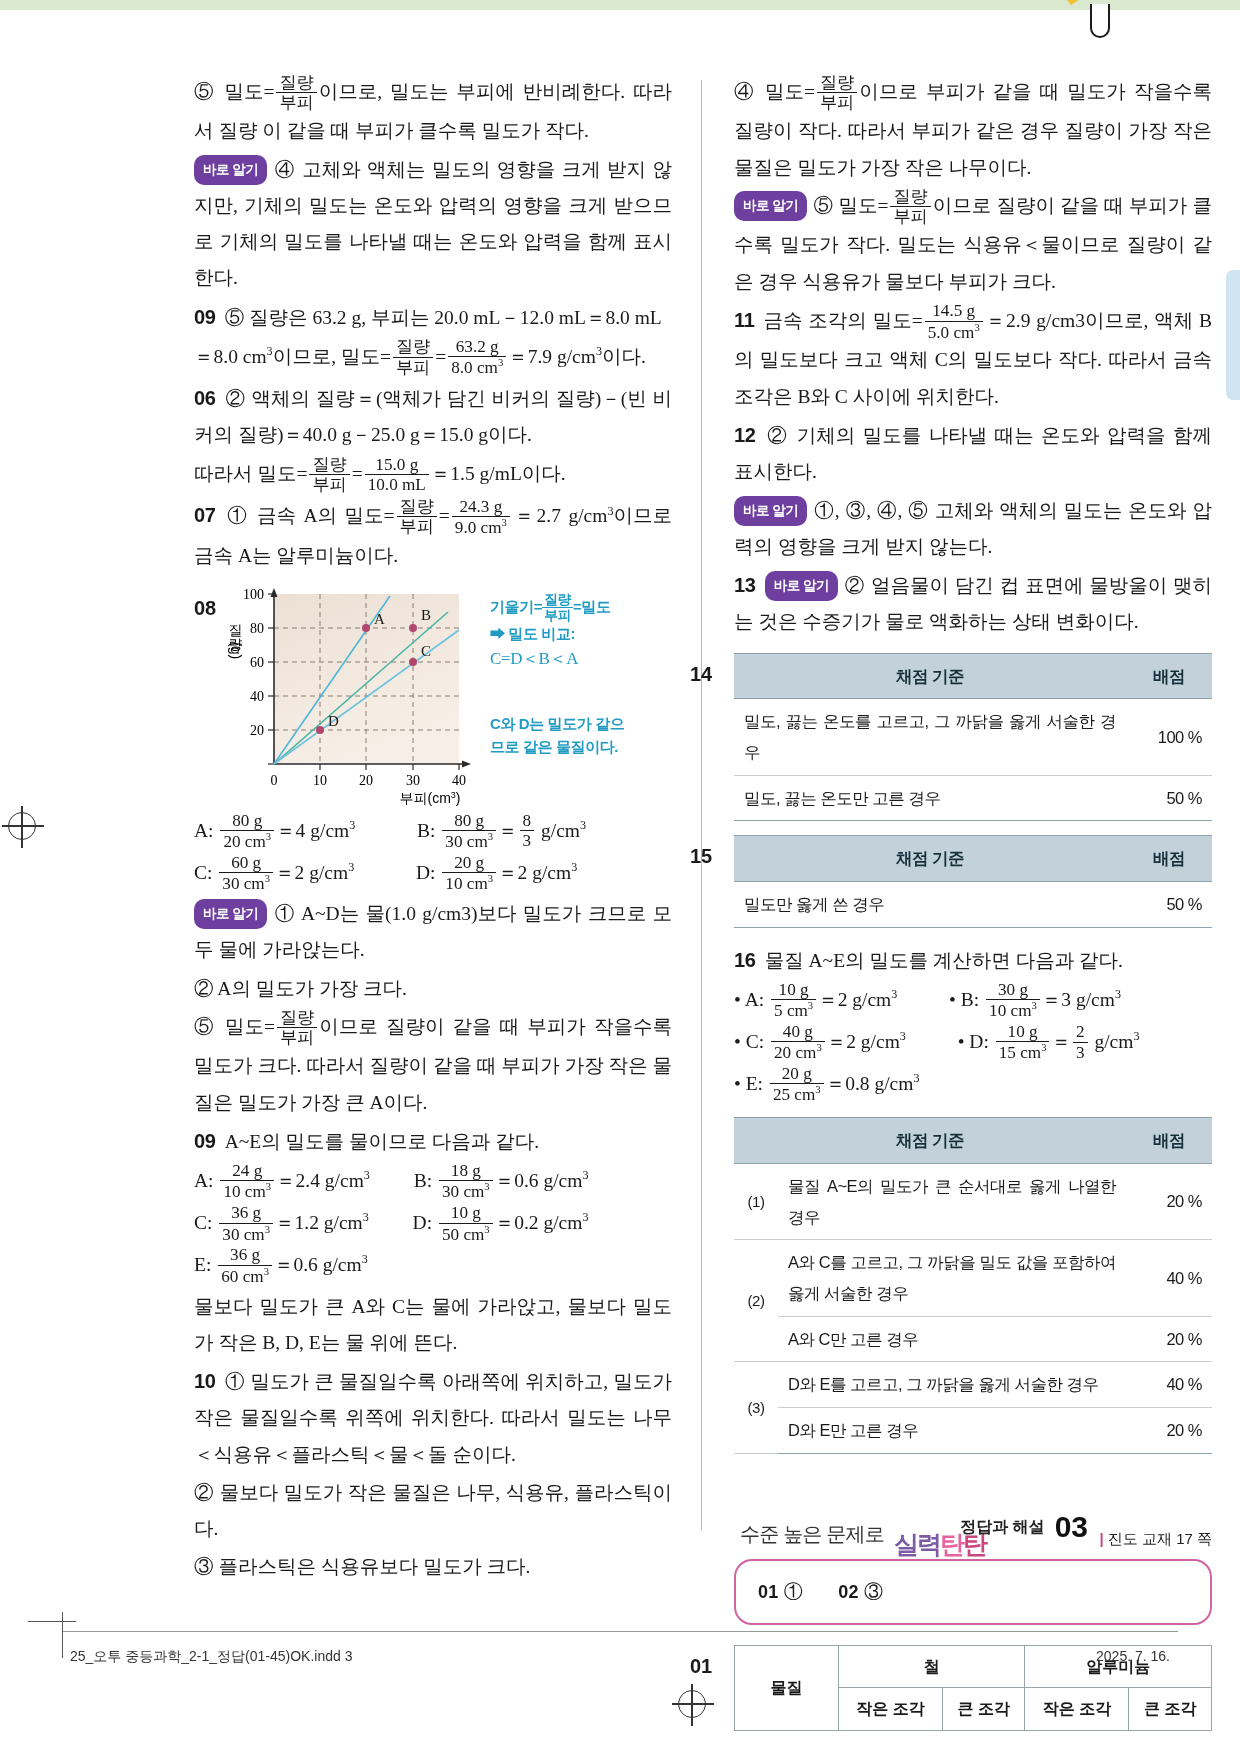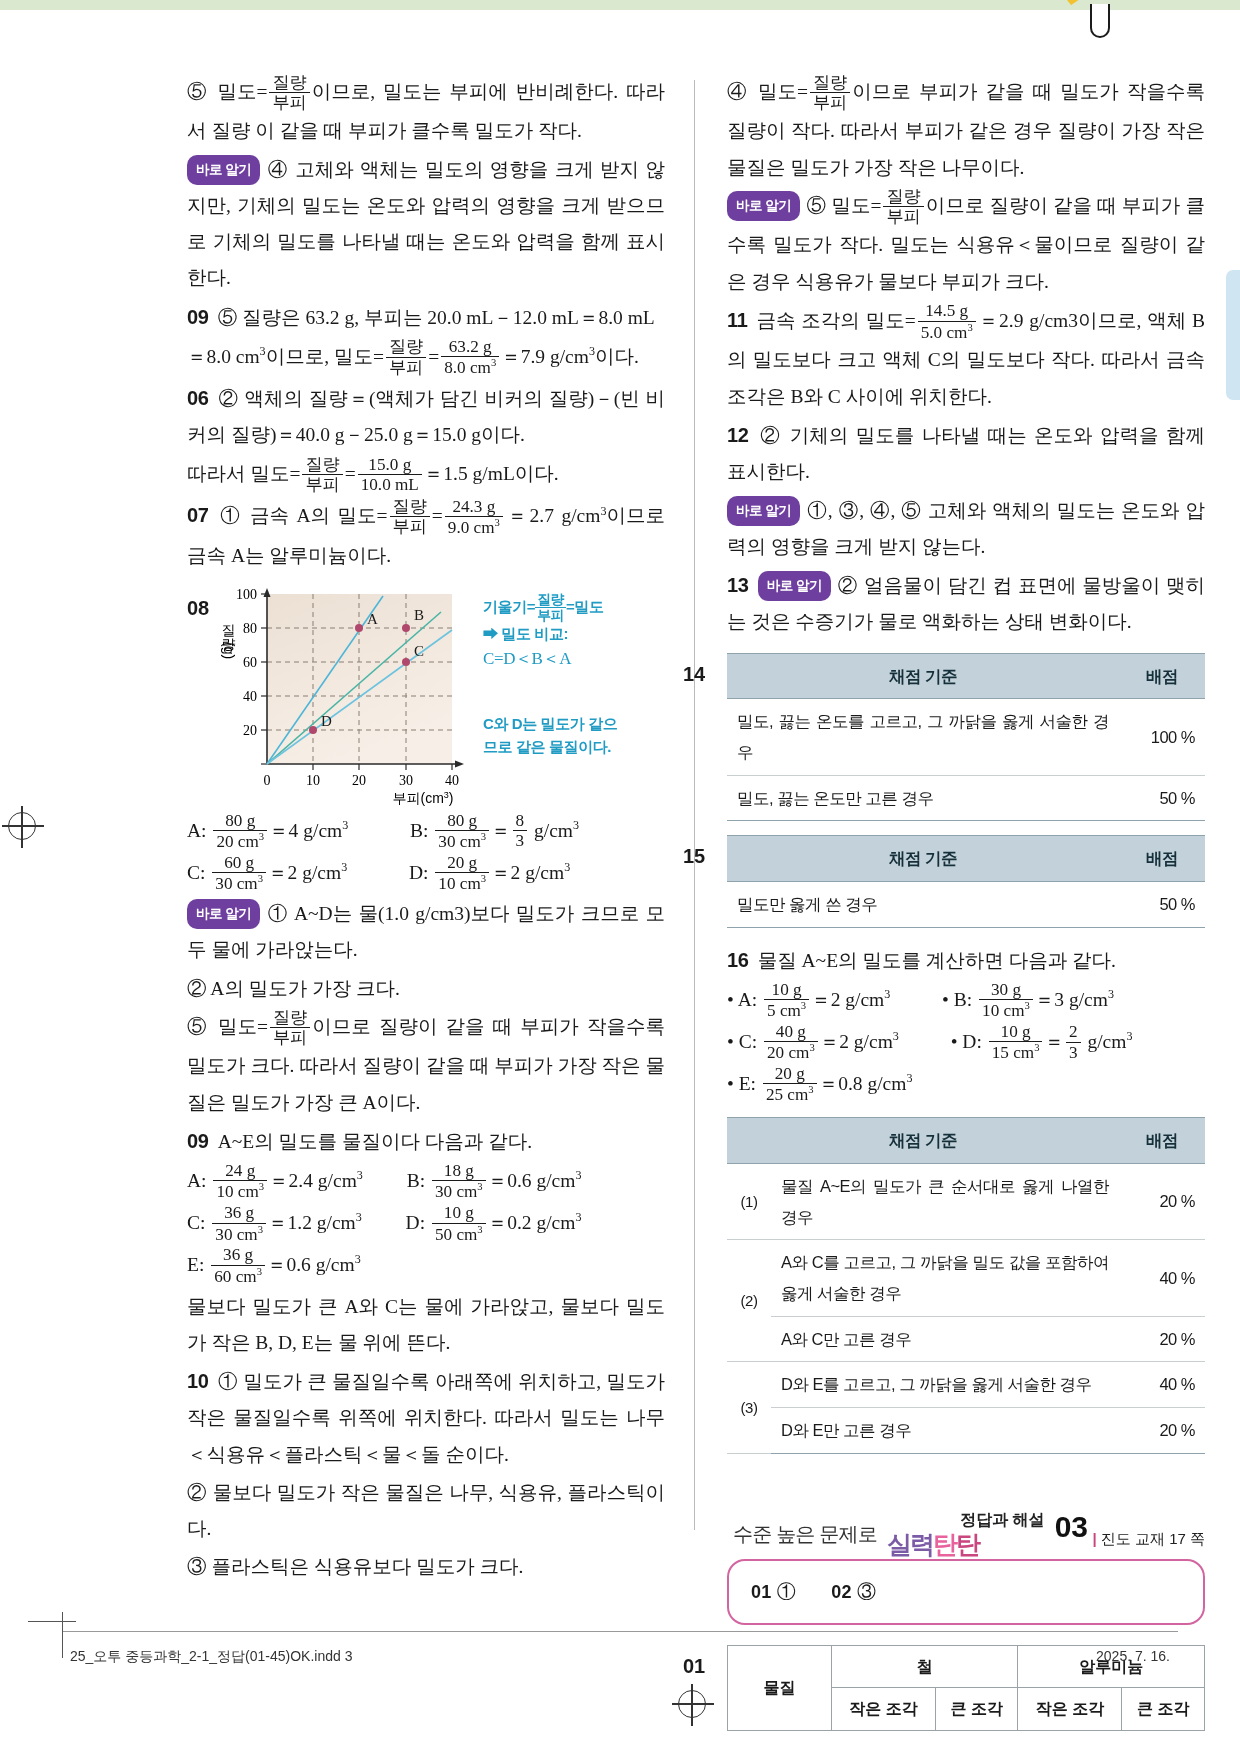--- a/index.html
+++ b/index.html
@@ -57,21 +57,21 @@
   .reg:before, .reg:after {
     content:""; position:absolute; background:#333;
   }
   .reg:before { left:50%; top:-7px; width:1.5px; height:42px; margin-left:-0.75px; }
   .reg:after  { top:50%; left:-7px; height:1.5px; width:42px; margin-top:-0.75px; }
   .reg-left { left:8px; top:812px; }
   .reg-bottom { left:678px; top:1690px; }
 
   
   .page-inner {
-    position:absolute; left:5px; top:60px; width:1000px; height:1540px;padding-left:32px;
+    position:absolute; left:12px; top:60px; width:1000px; height:1540px;padding-left:32px;
   }
   .col-divider {
     position:absolute; left:689px; top:20px; width:1px; height:1450px;
     background:#b9b9b9;
   }
 
   .col {
     position:absolute; top:14px; width:478px;
     font-size:19.5px; line-height:1.86; color:#1a1a1a;
     text-align:justify;
@@ -204,21 +204,21 @@
   }
   table.dat th {
     font-family:"Liberation Sans", sans-serif;
     font-size:16px; font-weight:bold; background:#ffffff;
   }
 
   
   .foot-right {
     position:absolute; right:152px; bottom:210px;
     font-family:"Liberation Sans", sans-serif;
-    display:flex; align-items:flex-start; gap:10px;
+    display:flex; align-items:center; gap:10px;
   }
   .foot-right .lbl { font-size:16px; font-weight:bold; color:#222; }
   .foot-right .pg { font-size:30px; font-weight:bold; color:#111; }
 
   .footline {
     position:absolute; left:62px; bottom:122px; width:1116px;
     border-top:1px solid #999; height:1px;
   }
   .foot-meta {
     position:absolute; bottom:88px; left:70px; right:70px;
@@ -422,21 +422,21 @@
     </p>
     <p class="para">② A의 밀도가 가장 크다.</p>
     <p class="para">
       <span>⑤ 밀도=</span><span class="frac">
           <span class="num">질량</span>
           <span class="den">부피</span>
         </span><span>이므로 질량이 같을 때 부피가 작을수록 밀도가 크다. 따라서 질량이 같을 때 부피가 가장 작은 물질은 밀도가 가장 큰 A이다.</span>
     </p>
 
     <p class="para">
-      <span class="qno">09</span><span>A~E의 밀도를 물질이다 다음과 같다.</span>
+      <span class="qno">09</span><span>A~E의 밀도를 물이므로 다음과 같다.</span>
     </p>
     <p class="para">
       <span>A:</span>
       <span class="frac">
           <span class="num">24 g</span>
           <span class="den">10 cm<sup>3</sup></span>
         </span>＝2.4 g/cm<sup>3</sup>
       <span class="ind" style="width:34px"></span>
       <span>B:</span>
       <span class="frac">

